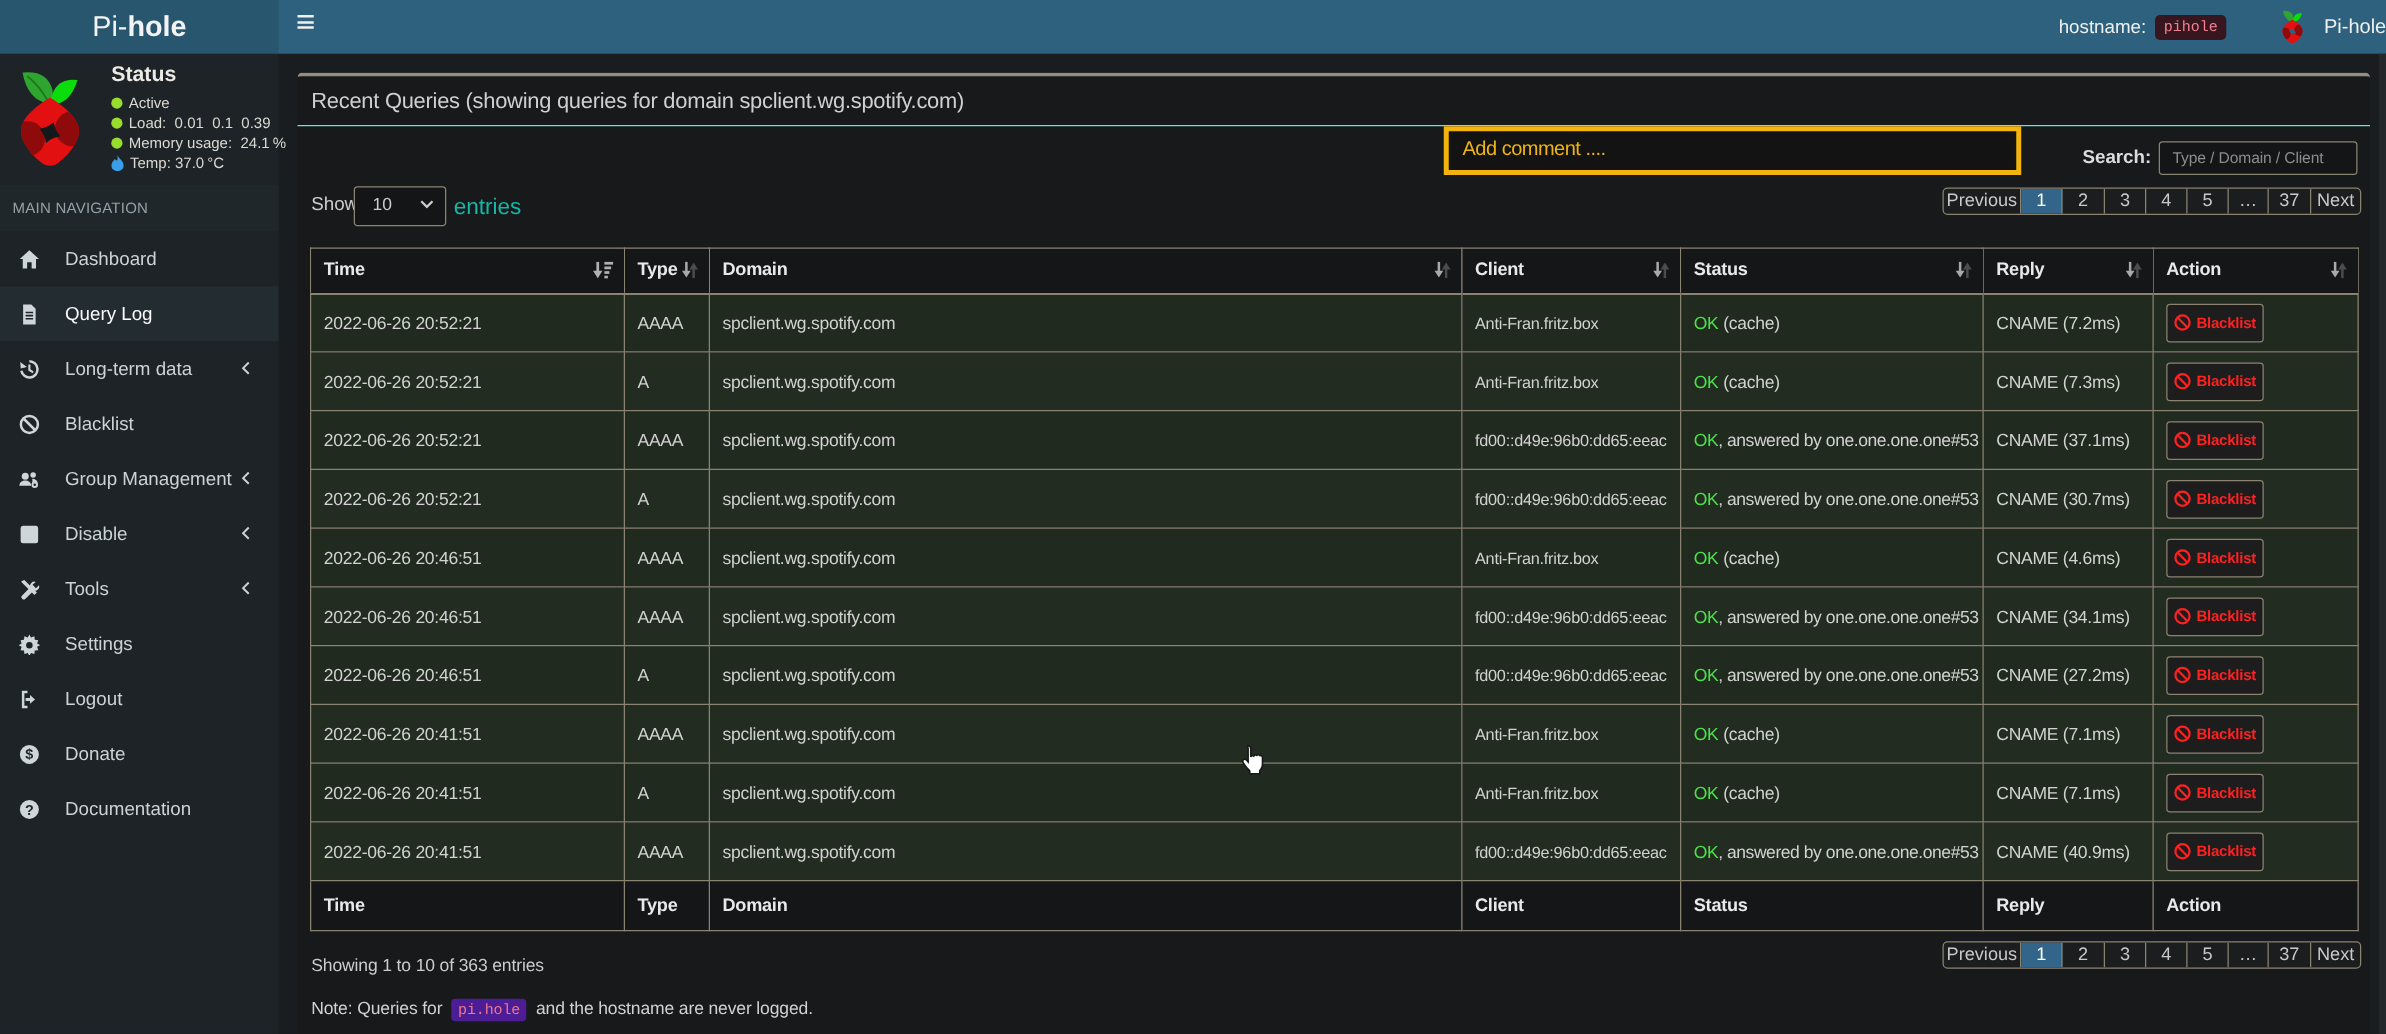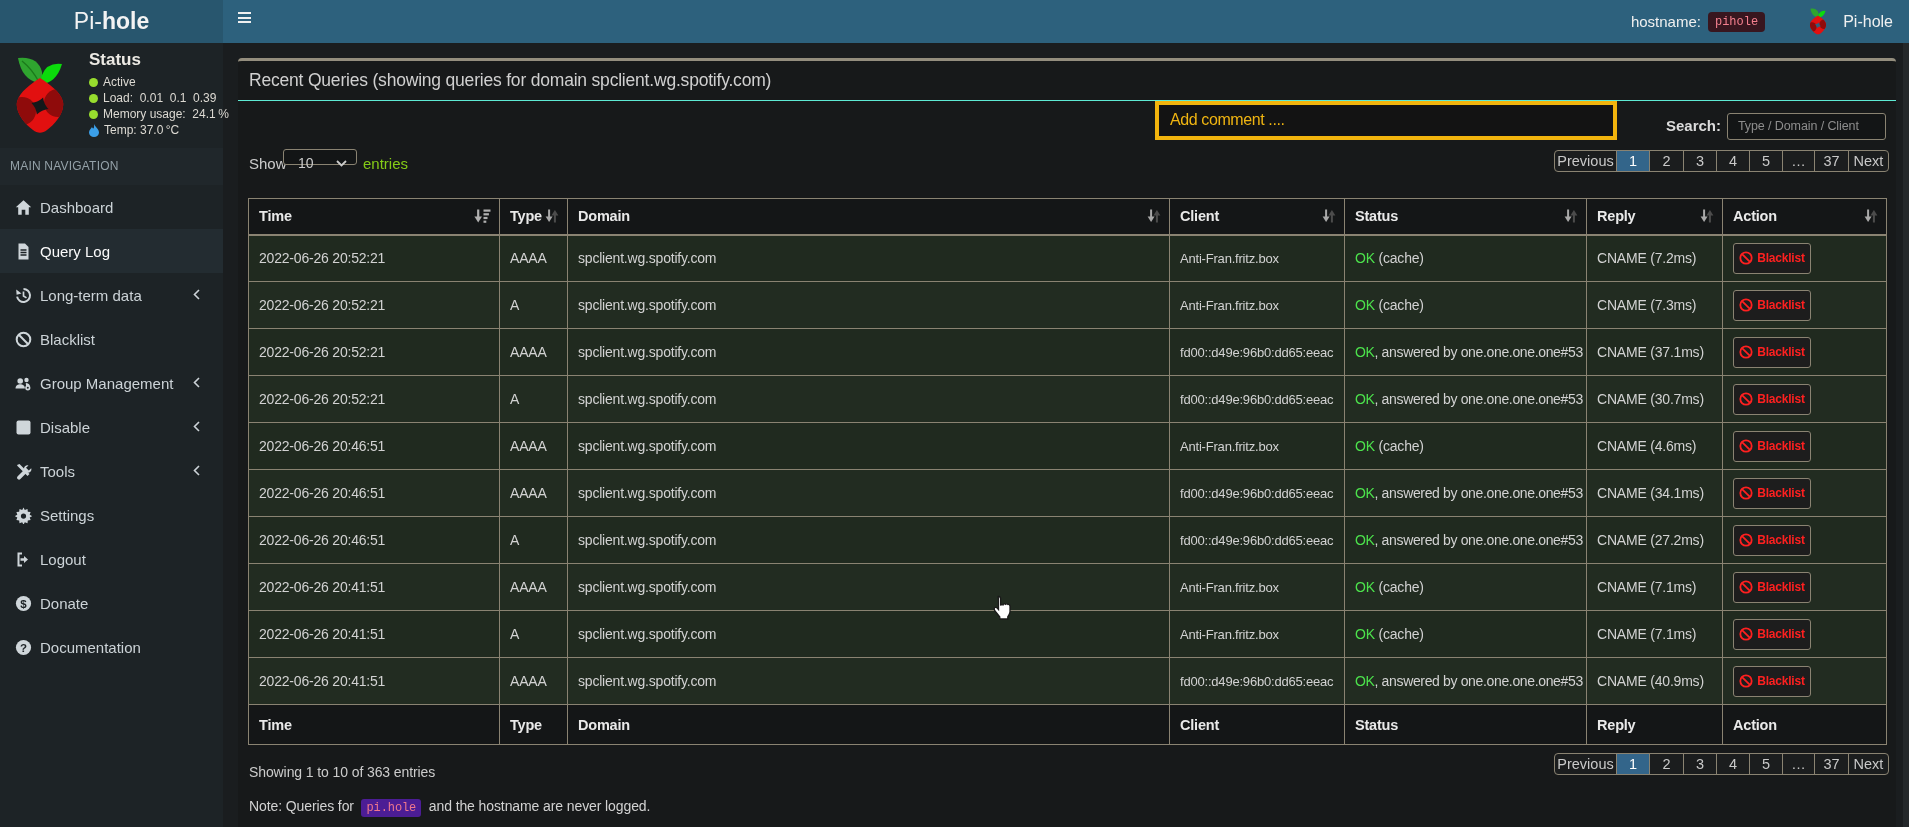--- a/index.html
+++ b/index.html
@@ -6,60 +6,60 @@
 html,body { width:1909px; height:827px; overflow:hidden; background:#1a1d1f;
   font-family:"Liberation Sans", sans-serif; }
 
 
 #navbar { position:absolute; left:0; top:0; width:1909px; height:43px; background:#2d617d; }
 #logo { position:absolute; left:0; top:0; width:223px; height:43px; background:#28566e;
   color:#f3f3f3; font-size:23px; text-align:center; line-height:42px; font-weight:300; }
 #logo b { font-weight:700; }
 #burger { position:absolute; left:238px; top:12px; width:13px; height:11px; }
 #burger div { height:2px; background:#f0f0f0; margin-bottom:2.6px; }
-#navright { position:absolute; right:16px; top:0; height:43px; display:flex; align-items:center; color:#f0f0f0; font-size:15px; }
+#navright { position:absolute; right:0; top:0; height:43px; display:flex; align-items:center; color:#f0f0f0; font-size:15px; }
 #hostbadge { font-family:"Liberation Mono", monospace; font-size:12px; color:#f5808f;
   background:#38161f; border-radius:4px; padding:3px 7px; margin-left:7px; }
 #navright .ph { margin-left:14px; font-size:16px; }
 
 
 #sidebar { position:absolute; left:0; top:43px; width:223px; height:784px; background:#1d2326; }
 #status-txt { position:absolute; left:89px; top:7px; color:#e4e2dc; }
 #status-txt h4 { font-size:17px; font-weight:700; margin-bottom:4px; color:#eceae4;}
 .stline { font-size:12px; color:#dddad3; height:16px; display:flex; align-items:center; white-space:nowrap;}
 .dot { width:9px; height:9px; border-radius:50%; background:#98dd2e; margin-right:5px; flex:none;}
 #mainnav { position:absolute; left:0; top:105px; width:223px; height:37px; background:#20272b;
   color:#94a1a8; font-size:12px; line-height:37px; padding-left:10px; letter-spacing:0.2px;}
 #menu { position:absolute; left:0; top:142px; width:223px; list-style:none; }
 #menu li { height:44px; display:flex; align-items:center; padding-left:15px; color:#ccd3d7; font-size:15px; position:relative;}
 #menu li.active { background:#232c31; color:#fbfbfb; }
 #menu li svg { margin-right:8px; flex:none; }
-#menu li .lbl { margin-left:0px; }
+#menu li .lbl { margin-left:12px; }
 .chev { position:absolute; right:15px; top:16px; }
 
 
 #card { position:absolute; left:238px; top:58px; width:1658px; height:790px;
   background:#17191a; border-top:3px solid #948e7e; border-radius:4px 4px 0 0; }
 #cardhdr { position:absolute; left:0; top:0; width:100%; height:40px; border-bottom:1px solid #5eead4;
   color:#d0d0d0; font-size:17.5px; letter-spacing:-0.2px; line-height:39px; padding-left:11px; font-weight:400;}
 #scrollbar { position:fixed; left:1903px; top:43px; width:6px; height:784px; background:#24282a; }
 
 
 #comment { position:absolute; left:917px; top:40px; width:462px; height:39px;
   border:4px solid #f2b40d; color:#f0b511; font-size:16px; letter-spacing:-0.4px; line-height:30px; padding-left:11px; background:#131313;}
 
 #searchlbl { position:absolute; left:1421px; top:56px; width:62px; text-align:right; color:#dcdcdc; font-size:15px; font-weight:700;}
 #searchbox { position:absolute; left:1489px; top:52px; width:159px; height:27px; background:#131516;
   border:1px solid #8a8372; border-radius:3px; color:#8d8d8d; font-size:12.5px; letter-spacing:-0.1px; line-height:25px; padding-left:10px;}
 
 #showlbl { position:absolute; left:11px; top:94px; font-size:15px; color:#cccccc;}
-#selbox { position:absolute; left:45px; top:88px; width:74px; height:16px; border:1px solid #8a8372;
+#selbox { position:absolute; left:45px; top:88px; width:74px; height:32px; border:1px solid #8a8372;
   border-radius:3px; background:#131516; color:#cccccc; font-size:14px; line-height:26px;}
 #selbox .v { position:absolute; left:14px; }
-#entlbl { position:absolute; left:125px; top:94px; font-size:15px; color:#84cc16;}
+#entlbl { position:absolute; left:125px; top:94px; font-size:18px; color:#14b8a6;}
 
 
 .pager { position:absolute; display:flex; height:22px; font-size:14.5px; color:#c9c9c9;
   border:1px solid #8a8372; border-radius:4px; overflow:hidden; background:#1b1d1e;}
 .pager div { border-right:1px solid #8a8372; display:flex; align-items:center; justify-content:center; }
 .pager div:last-child { border-right:none; }
 .pager .on { background:#33658a; color:#ffffff; }
 #pager-top { left:1316px; top:89px; }
 #pager-bot { left:1316px; top:692px; }
 

